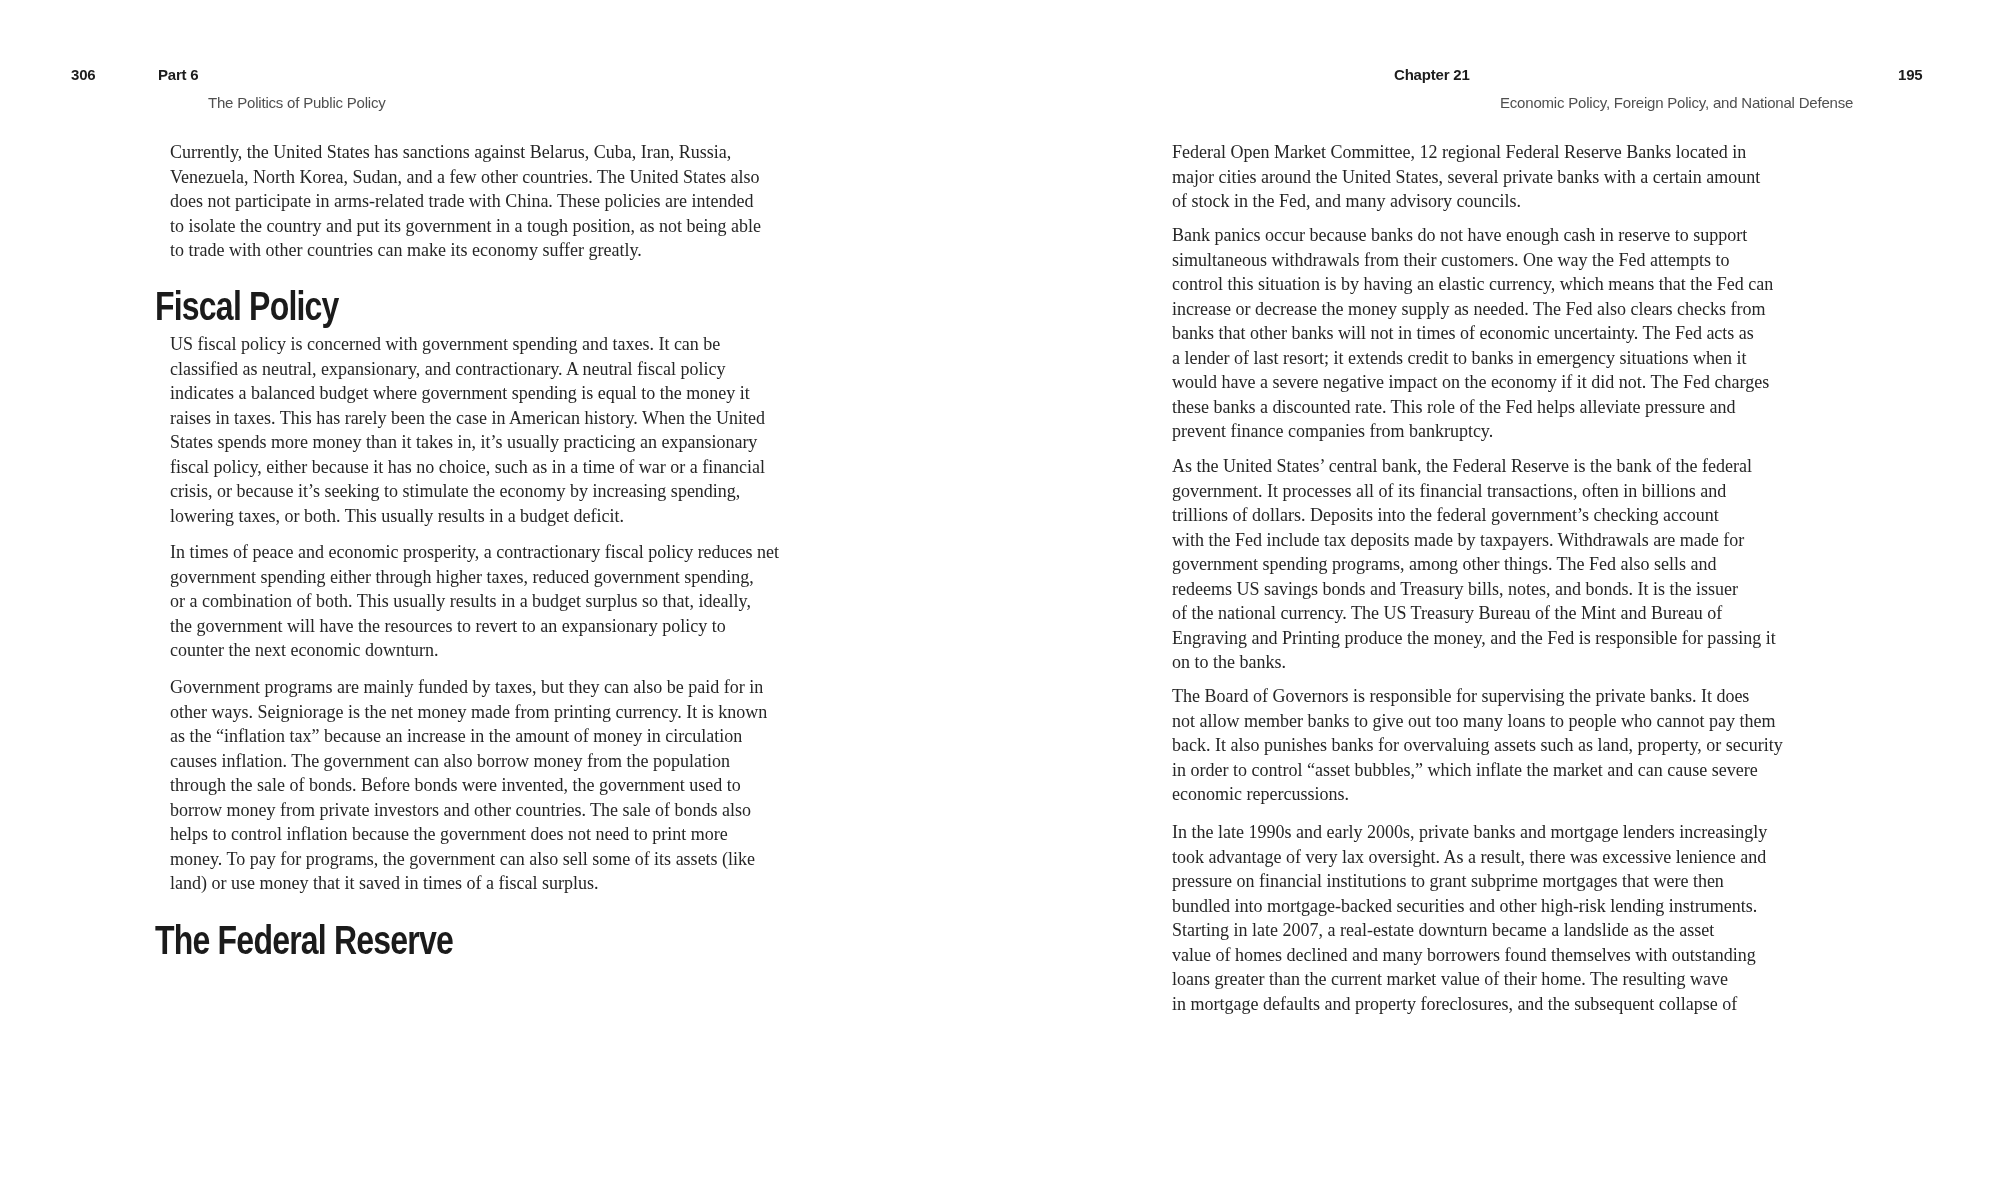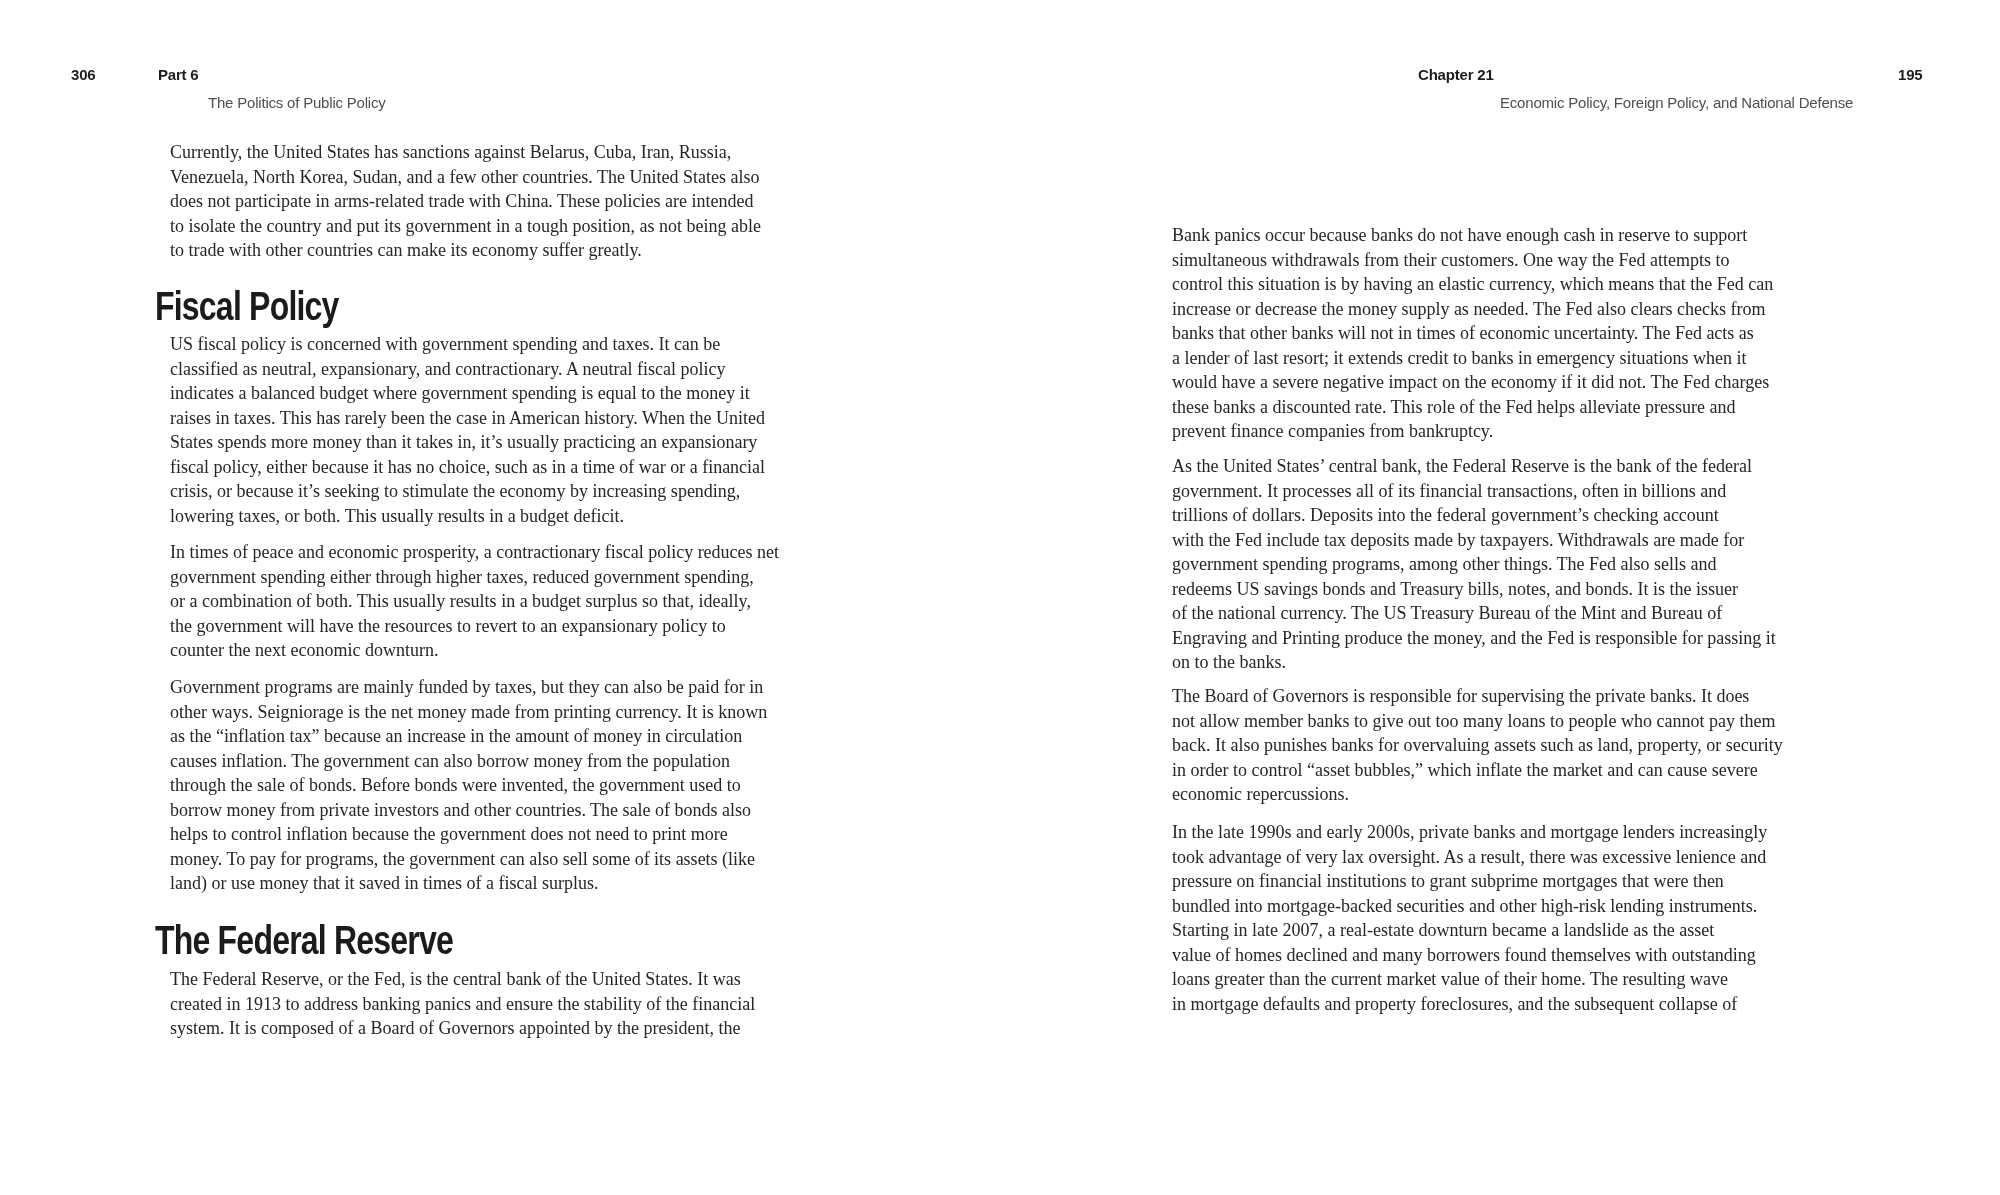--- a/index.html
+++ b/index.html
@@ -98,33 +98,33 @@
 as the “inflation tax” because an increase in the amount of money in circulation
 causes inflation. The government can also borrow money from the population
 through the sale of bonds. Before bonds were invented, the government used to
 borrow money from private investors and other countries. The sale of bonds also
 helps to control inflation because the government does not need to print more
 money. To pay for programs, the government can also sell some of its assets (like
 land) or use money that it saved in times of a fiscal surplus.</p>
 
     <h2 class="heading" style="left:155px; top:917px;">The Federal Reserve</h2>
 
-    <p class="para" style="left:170px; top:967px;">The Federal Reserve, or the Fed, is the central bank of the United States. It was
-created in 1913 to address banking panics and ensure the stability of the financial
-system. It is composed of a Board of Governors appointed by the president, the</p>
   </div>
 
   <div class="page right">
 
-    <span class="hdr bold" style="left:418px;text-align:center;">Chapter 21</span>
+    <span class="hdr bold" style="left:394px;text-align:center;">Chapter 21</span>
 
     <span class="hdr muted" style="left:500px;">Economic Policy, Foreign Policy, and National Defense</span>
 
     <span class="hdr bold" style="left:898px;">195</span>
 
+    <p class="para" style="left:172px; top:140px;">Federal Open Market Committee, 12 regional Federal Reserve Banks located in
+major cities around the United States, several private banks with a certain amount
+of stock in the Fed, and many advisory councils.</p>
 
     <p class="para" style="left:172px; top:223px;">Bank panics occur because banks do not have enough cash in reserve to support
 simultaneous withdrawals from their customers. One way the Fed attempts to
 control this situation is by having an elastic currency, which means that the Fed can
 increase or decrease the money supply as needed. The Fed also clears checks from
 banks that other banks will not in times of economic uncertainty. The Fed acts as
 a lender of last resort; it extends credit to banks in emergency situations when it
 would have a severe negative impact on the economy if it did not. The Fed charges
 these banks a discounted rate. This role of the Fed helps alleviate pressure and
 prevent finance companies from bankruptcy.</p>

